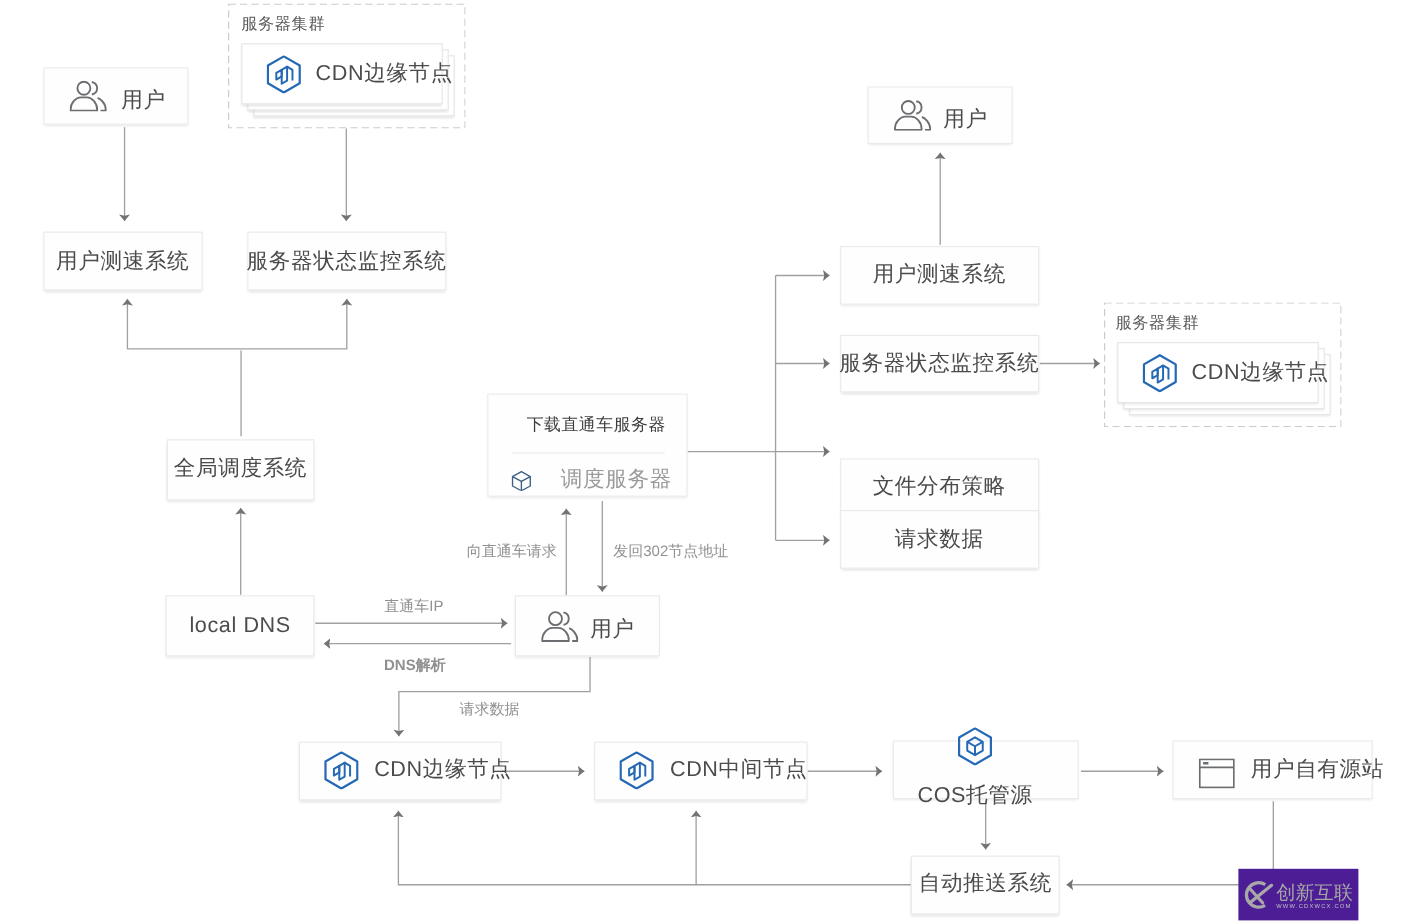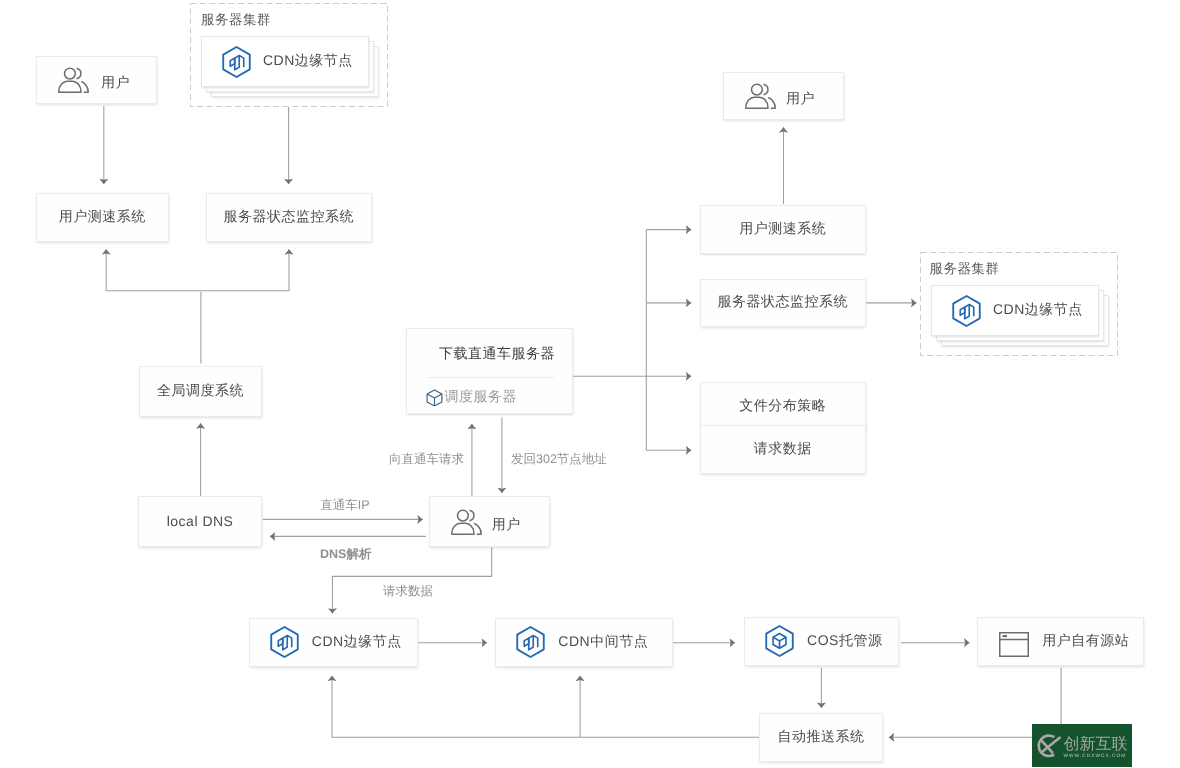--- a/index.html
+++ b/index.html
@@ -6,21 +6,21 @@
   html,body{margin:0;padding:0;}
   body{width:1180px;height:768px;background:#ffffff;
        font-family:"Liberation Sans",sans-serif;overflow:hidden;
        -webkit-font-smoothing:antialiased;text-rendering:geometricPrecision;}
   #canvas{position:relative;width:1180px;height:768px;background:#fff;}
 
   .box{position:absolute;box-sizing:border-box;background:#fefefe;
        border:1px solid #ebebeb;
        box-shadow:0 1.5px 2.5px -0.5px rgba(0,0,0,0.13);
        display:flex;align-items:center;justify-content:center;}
-  .lbl{font-size:14px;color:#4b4b4b;white-space:nowrap;letter-spacing:.5px;}
+  .lbl{font-size:18px;color:#4b4b4b;white-space:nowrap;letter-spacing:.5px;}
   .lbl-light{color:#9a9a9a;}
   .node-inner{display:flex;align-items:center;gap:10px;}
 
   .dashbox{position:absolute;}
   .dashbox svg{display:block;}
   .dash-title{position:absolute;font-size:13.5px;color:#5a5a5a;letter-spacing:.5px;white-space:nowrap;}
 
   .stack{position:absolute;}
   .stack .sheet{position:absolute;box-sizing:border-box;background:#fff;border:1px solid #e6e6e6;
                 box-shadow:0 1.5px 2px -0.5px rgba(0,0,0,0.13);}
@@ -140,21 +140,21 @@
     <span class="lbl">全局调度系统</span>
   </div>
 
   <div class="box" style="left:138px;top:495.7px;width:124.2px;height:51px;">
     <span class="lbl">local DNS</span>
   </div>
 
   <div class="box" style="left:405.9px;top:327.9px;width:166.7px;height:86.6px;display:block;">
     <div class="lbl" style="position:absolute;left:32px;top:16.1px;font-size:14px;color:#3c3c3c;">下载直通车服务器</div>
     <div class="divider" style="left:20.3px;top:48.3px;width:126.8px;"></div>
-    <div class="node-inner" style="position:absolute;left:19.5px;top:59.5px;gap:1px;">
+    <div class="node-inner" style="position:absolute;left:19.5px;top:59.5px;gap:24px;">
       <svg class="ico" width="17" height="17" viewBox="0 0 17 17" fill="none">
         <path d="M8.5 1.05 15.9 5.1v7.9L8.5 16.95 1.1 13V5.1z" stroke="#3c6086" stroke-width="1.15" stroke-linejoin="round"></path>
         <path d="M1.1 5.1 8.5 9.1 15.9 5.1" stroke="#3c6086" stroke-width="1.15" stroke-linejoin="round"></path>
         <path d="M8.5 9.1v7.85" stroke="#3c6086" stroke-width="1.15" stroke-linejoin="round"></path>
       </svg>
       <span class="lbl lbl-light">调度服务器</span>
     </div>
   </div>
 
   <div class="box" style="left:428.8px;top:495.7px;width:121px;height:51.8px;justify-content:flex-start;padding-left:21px;">
@@ -235,21 +235,21 @@
         <path d="M16 2.3 28.1 9.3v13.4L16 29.7 3.9 22.7V9.3z" stroke="#2468b6" stroke-width="1.7" stroke-linejoin="round"></path>
           <path d="M10.3 14.9 14.4 12.5v5l-4.1 2.4z" stroke="#2468b6" stroke-width="1.5" stroke-linejoin="round"></path>
           <path d="M14.4 12.5 18.5 10.1v10.6l-4.1 2.4z" stroke="#2468b6" stroke-width="1.5" stroke-linejoin="round"></path>
           <path d="M18.5 10.1 22.6 12.5v8.2" stroke="#2468b6" stroke-width="1.5" stroke-linejoin="round"></path>
       </svg>
       <span class="lbl">CDN中间节点</span>
     </div>
   </div>
 
   <div class="box" style="left:743.6px;top:617.3px;width:155.2px;height:49.1px;justify-content:flex-start;padding-left:20px;">
-    <div class="node-inner" style="gap:13.5px;">
+    <div class="node-inner" style="gap:13.5px;flex-direction:column;">
       <svg class="ico" style="margin-top:-2.5px" width="29" height="32" viewBox="3 1.4 26 29.2" fill="none">
         <path d="M16 2.3 28.1 9.3v13.4L16 29.7 3.9 22.7V9.3z" stroke="#2468b6" stroke-width="1.7" stroke-linejoin="round"></path>
         <path d="M16 9.1 21.9 12.5v6.7L16 22.6 10.1 19.2v-6.7z" stroke="#2468b6" stroke-width="1.5" stroke-linejoin="round"></path>
         <path d="M10.1 12.5 16 15.9l5.9-3.4" stroke="#2468b6" stroke-width="1.5" stroke-linejoin="round"></path>
         <path d="M16 15.9v6.7" stroke="#2468b6" stroke-width="1.5" stroke-linejoin="round"></path>
       </svg>
       <span class="lbl">COS托管源</span>
     </div>
   </div>
 
@@ -267,21 +267,21 @@
   <div class="box" style="left:759.4px;top:712.5px;width:123.4px;height:49.5px;">
     <span class="lbl">自动推送系统</span>
   </div>
 
   <div class="elabel" style="left:389px;top:451.3px;">向直通车请求</div>
   <div class="elabel" style="left:511px;top:451.3px;">发回302节点地址</div>
   <div class="elabel" style="left:320.2px;top:497px;">直通车IP</div>
   <div class="elabel" style="left:320px;top:545.5px;font-weight:bold;">DNS解析</div>
   <div class="elabel" style="left:383px;top:583.2px;">请求数据</div>
 
-  <div class="wm" style="left:1032px;top:724px;width:100px;height:43px;background:#14532d;">
+  <div class="wm" style="left:1032px;top:724px;width:100px;height:43px;background:#4c1d95;">
     <svg class="ico" style="position:absolute;left:2px;top:8px;" width="28" height="28" viewBox="0 0 28 28" fill="none">
       <path d="M20.4 5.2A10.2 10.2 0 1 0 20.2 22.5" stroke="#a8a8a8" stroke-width="2.7" fill="none" stroke-linecap="butt"></path>
       <path d="M7.6 8.6 18.2 20.3" stroke="#a8a8a8" stroke-width="2.7" stroke-linecap="round"></path>
       <path d="M7.6 20.3 25.6 5.8" stroke="#a8a8a8" stroke-width="2.7" stroke-linecap="round"></path>
     </svg>
     <div style="position:absolute;left:31.5px;top:12.6px;">
       <div class="wm-text">创新互联</div>
       <div class="wm-sub">WWW.CDXWCX.COM</div>
     </div>
   </div>

